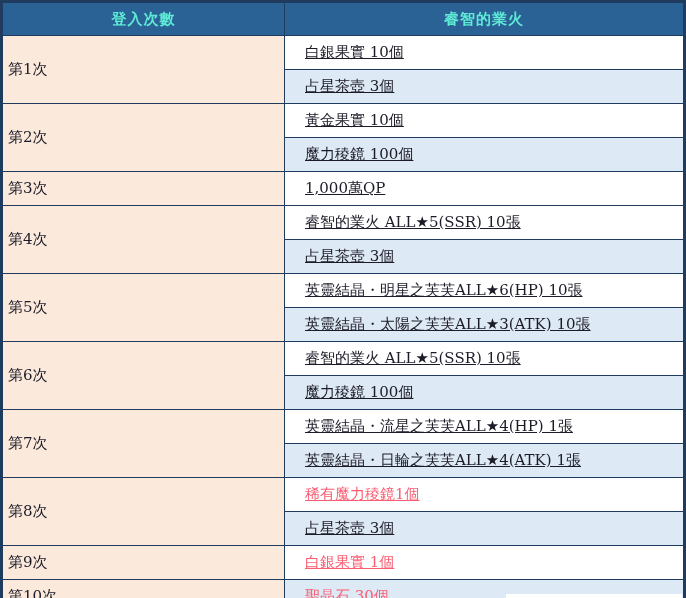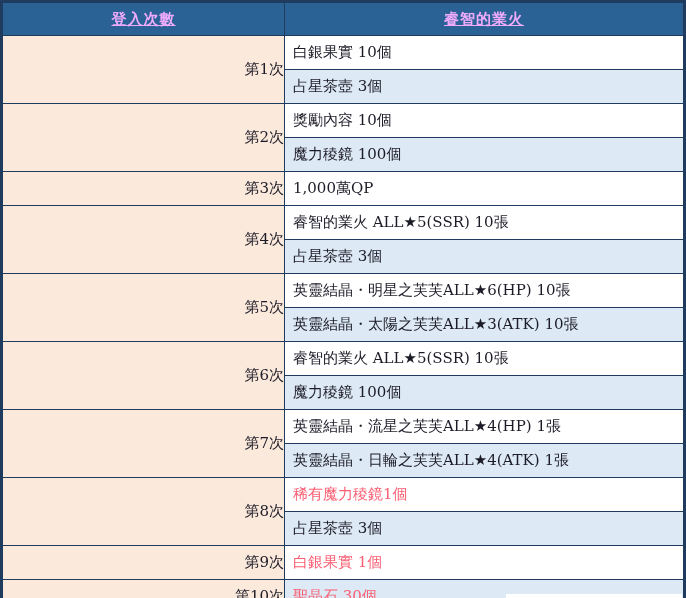--- a/index.html
+++ b/index.html
@@ -12,39 +12,39 @@
     border: 3px solid #1f3b5e;
     font-family: "DejaVu Serif", "Liberation Serif", serif;
     font-size: 15px;
     color: #1c1c28;
   }
   col.c-login  { width: 283px; }
   col.c-reward { width: 400px; }
   th, td { border: 1.5px solid #1f3b5e; }
   th.hdr {
     background: #2a6296;
-    color: #f0abfc;
+    color: #5eead4;
     font-weight: bold;
     height: 30px;
     text-align: center;
     letter-spacing: 1px;
-    text-decoration: underline;
   }
   td.label {
     background: #fbe9db;
-    text-align: right;
+    text-align: left;
     padding: 0 0 0 5px;
     vertical-align: middle;
   }
   td.reward {
     background: #ffffff;
     text-align: left;
-    padding: 0 0 0 8px;
+    padding: 0 0 0 20px;
     vertical-align: middle;
     height: 33px;
+    text-decoration: underline;
   }
   td.reward.alt { background: #dde9f4; margin-left: 18px; }
   td.reward.hl  { color: #fb5e73; }
   td.reward.last { position: relative; }
   .copyright {
     position: absolute;
     right: 1px;
     bottom: 2px;
     background: #ffffff;
     color: #7f7f7f;
@@ -73,21 +73,21 @@
     <tr>
       <td class="label" rowspan="2">第1次</td>
       <td class="reward">白銀果實 10個</td>
     </tr>
     <tr>
       <td class="reward alt">占星茶壺 3個</td>
     </tr>
 
     <tr>
       <td class="label" rowspan="2">第2次</td>
-      <td class="reward">獎勵內容 10個</td>
+      <td class="reward">黃金果實 10個</td>
     </tr>
     <tr>
       <td class="reward alt">魔力稜鏡 100個</td>
     </tr>
 
     <tr>
       <td class="label">第3次</td>
       <td class="reward">1,000萬QP</td>
     </tr>
 

